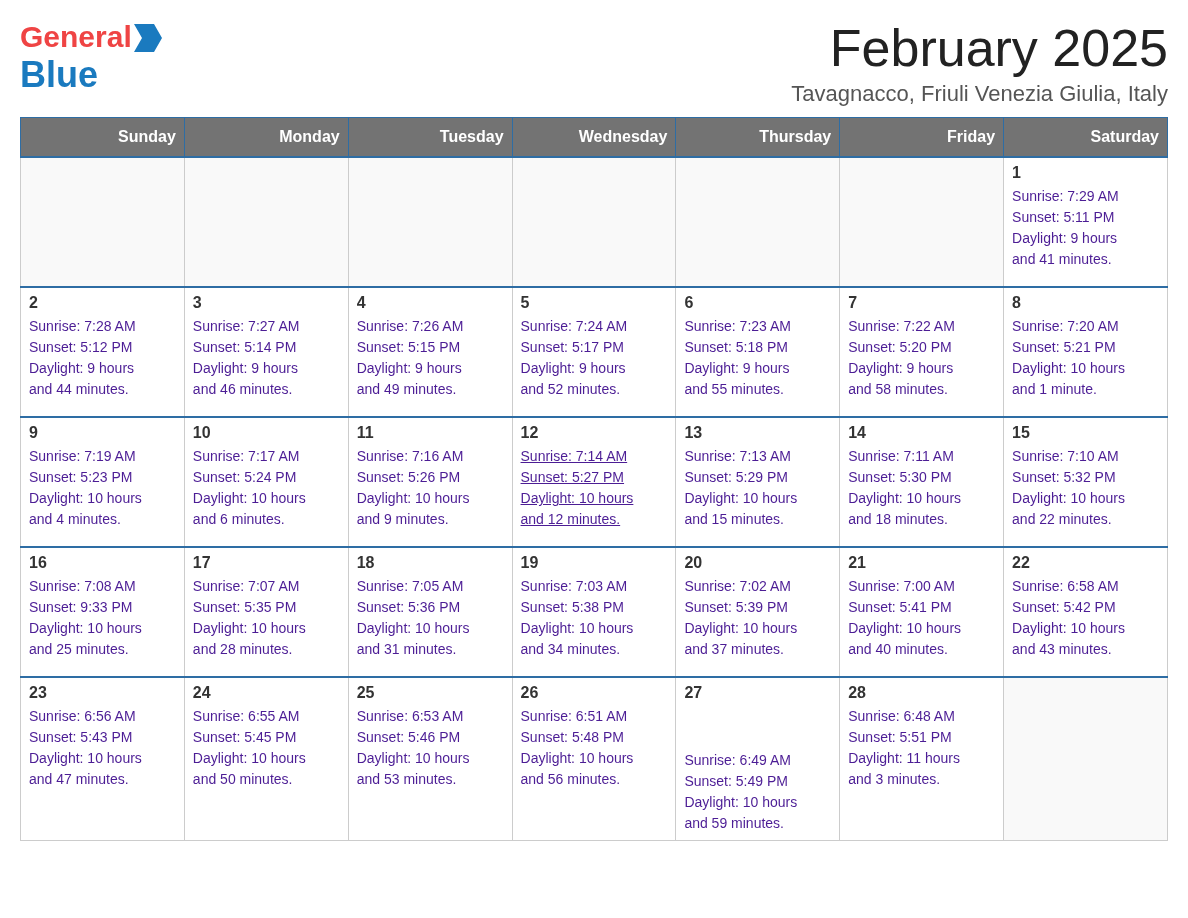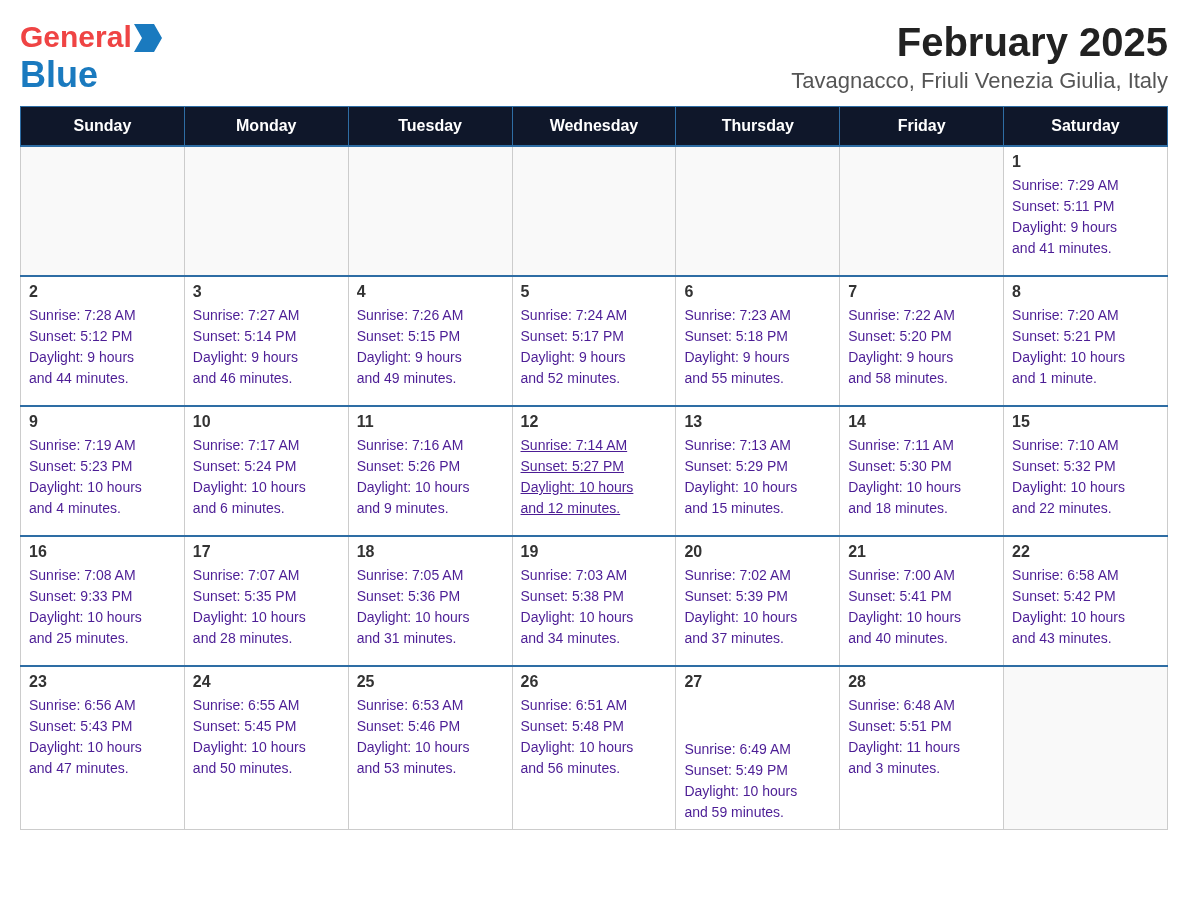--- a/index.html
+++ b/index.html
@@ -24,43 +24,43 @@
     }
     .logo-blue-word {
       color: #1a7abf;
       font-size: 36px;
       font-weight: bold;
     }
     .title-section {
       text-align: right;
     }
     .month-title {
-      font-size: 40px;
-      font-weight: bold;
+      font-size: 52px;
+      font-weight: normal;
       color: #222;
       line-height: 1.1;
       text-align: right;
     }
     .location-title {
       font-size: 22px;
       color: #555;
       margin-top: 4px;
     }
     .calendar {
       width: 100%;
       border-collapse: collapse;
       margin-top: 10px;
     }
     .calendar th {
-      background-color: #0f172a;
+      background-color: #737373;
       color: #fff;
       font-size: 16px;
       font-weight: bold;
       padding: 10px 8px;
-      text-align: center;
+      text-align: right;
       border: 1px solid #2e6da4;
     }
     .calendar td {
       vertical-align: top;
       border: 1px solid #ccc;
       border-top: 2px solid #2e6da4;
       padding: 6px 8px;
       width: 14.28%;
       min-height: 110px;
       height: 130px;

